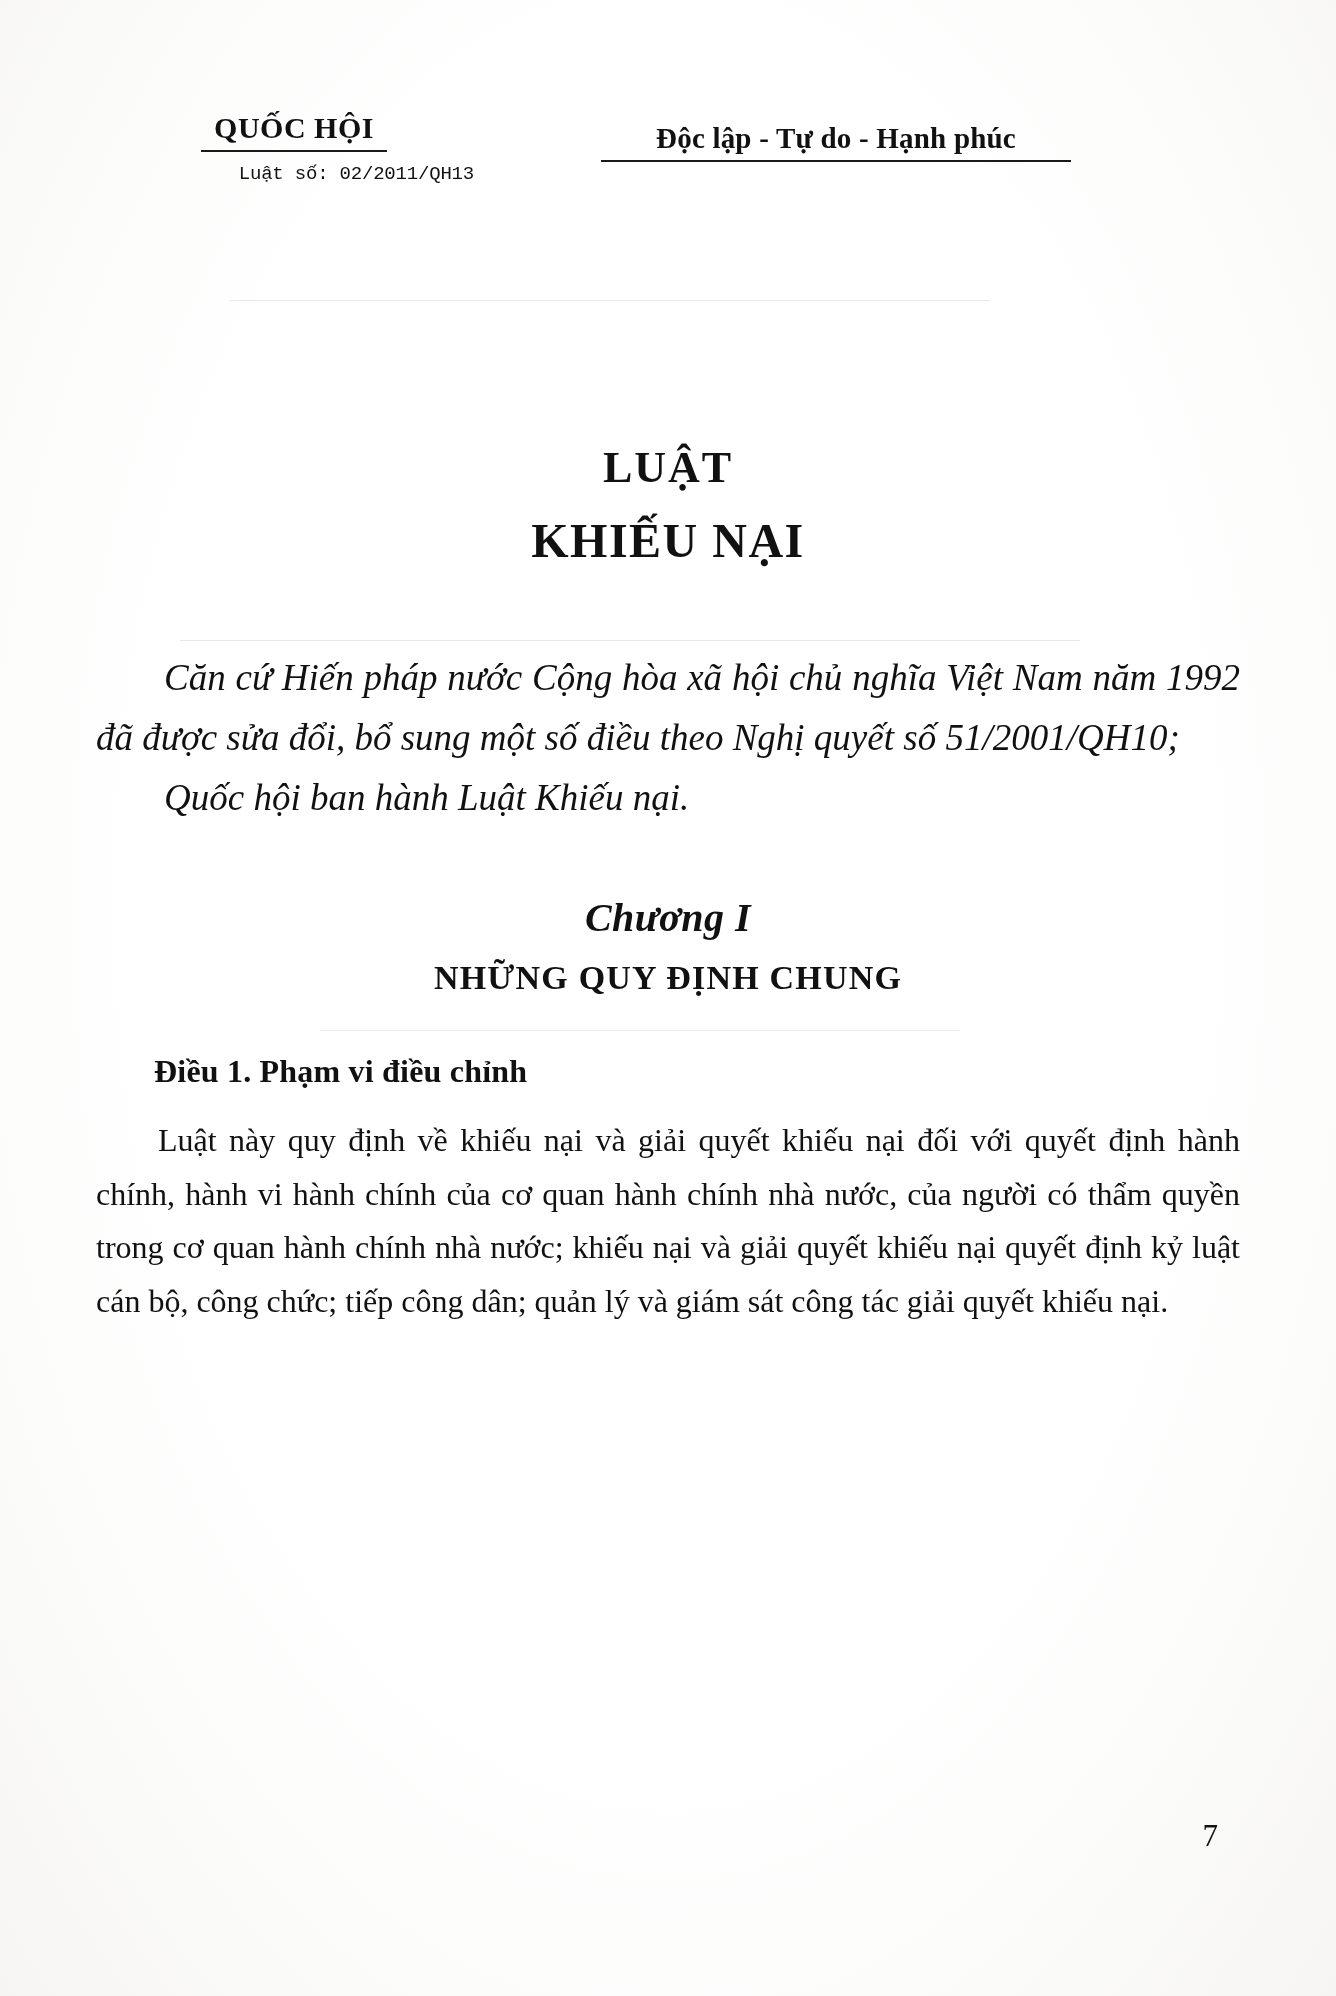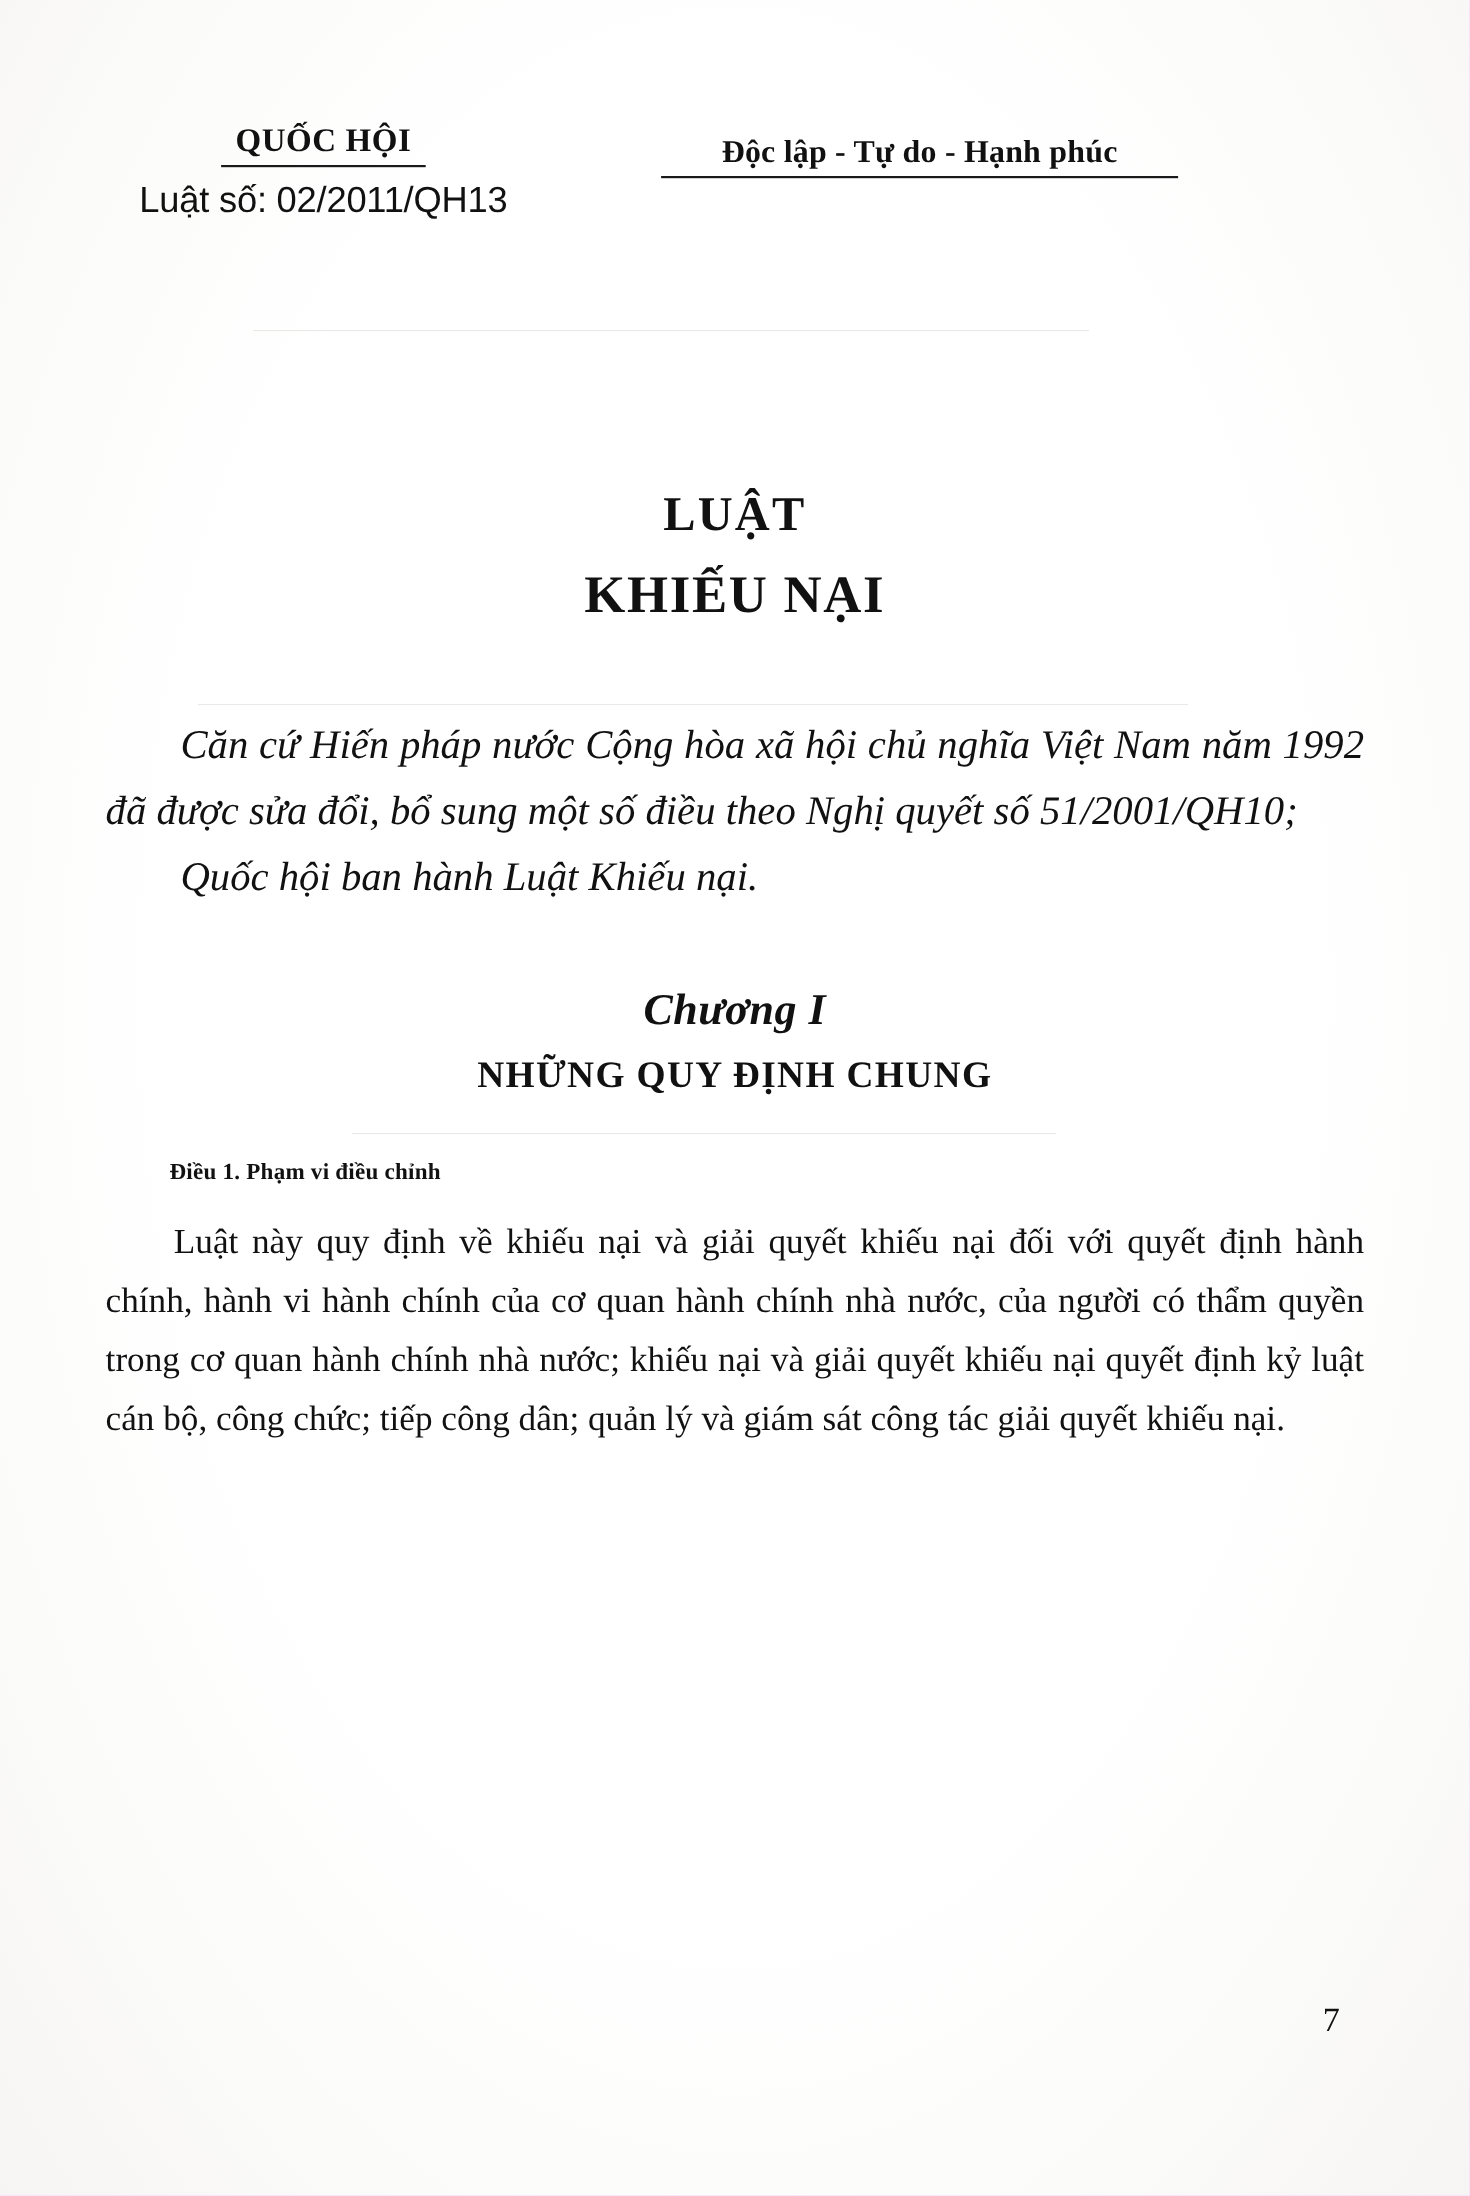--- a/index.html
+++ b/index.html
@@ -60,24 +60,25 @@
     line-height: 1.2;
   }
   .org-rule {
     width: 186px;
     height: 2px;
     background: #1a1a1a;
     margin: 4px auto 0 auto;
   }
   .law-no {
     margin-top: 11px;
-    font-size: 33px;
-    font-family: Liberation Sans, sans-serif;
+    font-size: 19px;
+    font-family: Liberation Mono, monospace;
     white-space: nowrap;
     letter-spacing: -0.2px;
+    text-align: right;
   }
 
   .nation-block {
     position: absolute;
     left: 370px;
     top: -4px;
     width: 740px;
     text-align: center;
   }
   .nation-name {
@@ -151,21 +152,21 @@
     font-size: 34px;
     letter-spacing: 1.2px;
   }
 
   
   .article {
     margin-top: 56px;
   }
   .article-heading {
     font-weight: bold;
-    font-size: 21px;
+    font-size: 32px;
     text-indent: 58px;
     letter-spacing: 0.2px;
   }
   .article-body {
     margin-top: 24px;
     font-size: 32px;
     line-height: 1.68;
     text-align: justify;
     text-align-last: left;
   }

